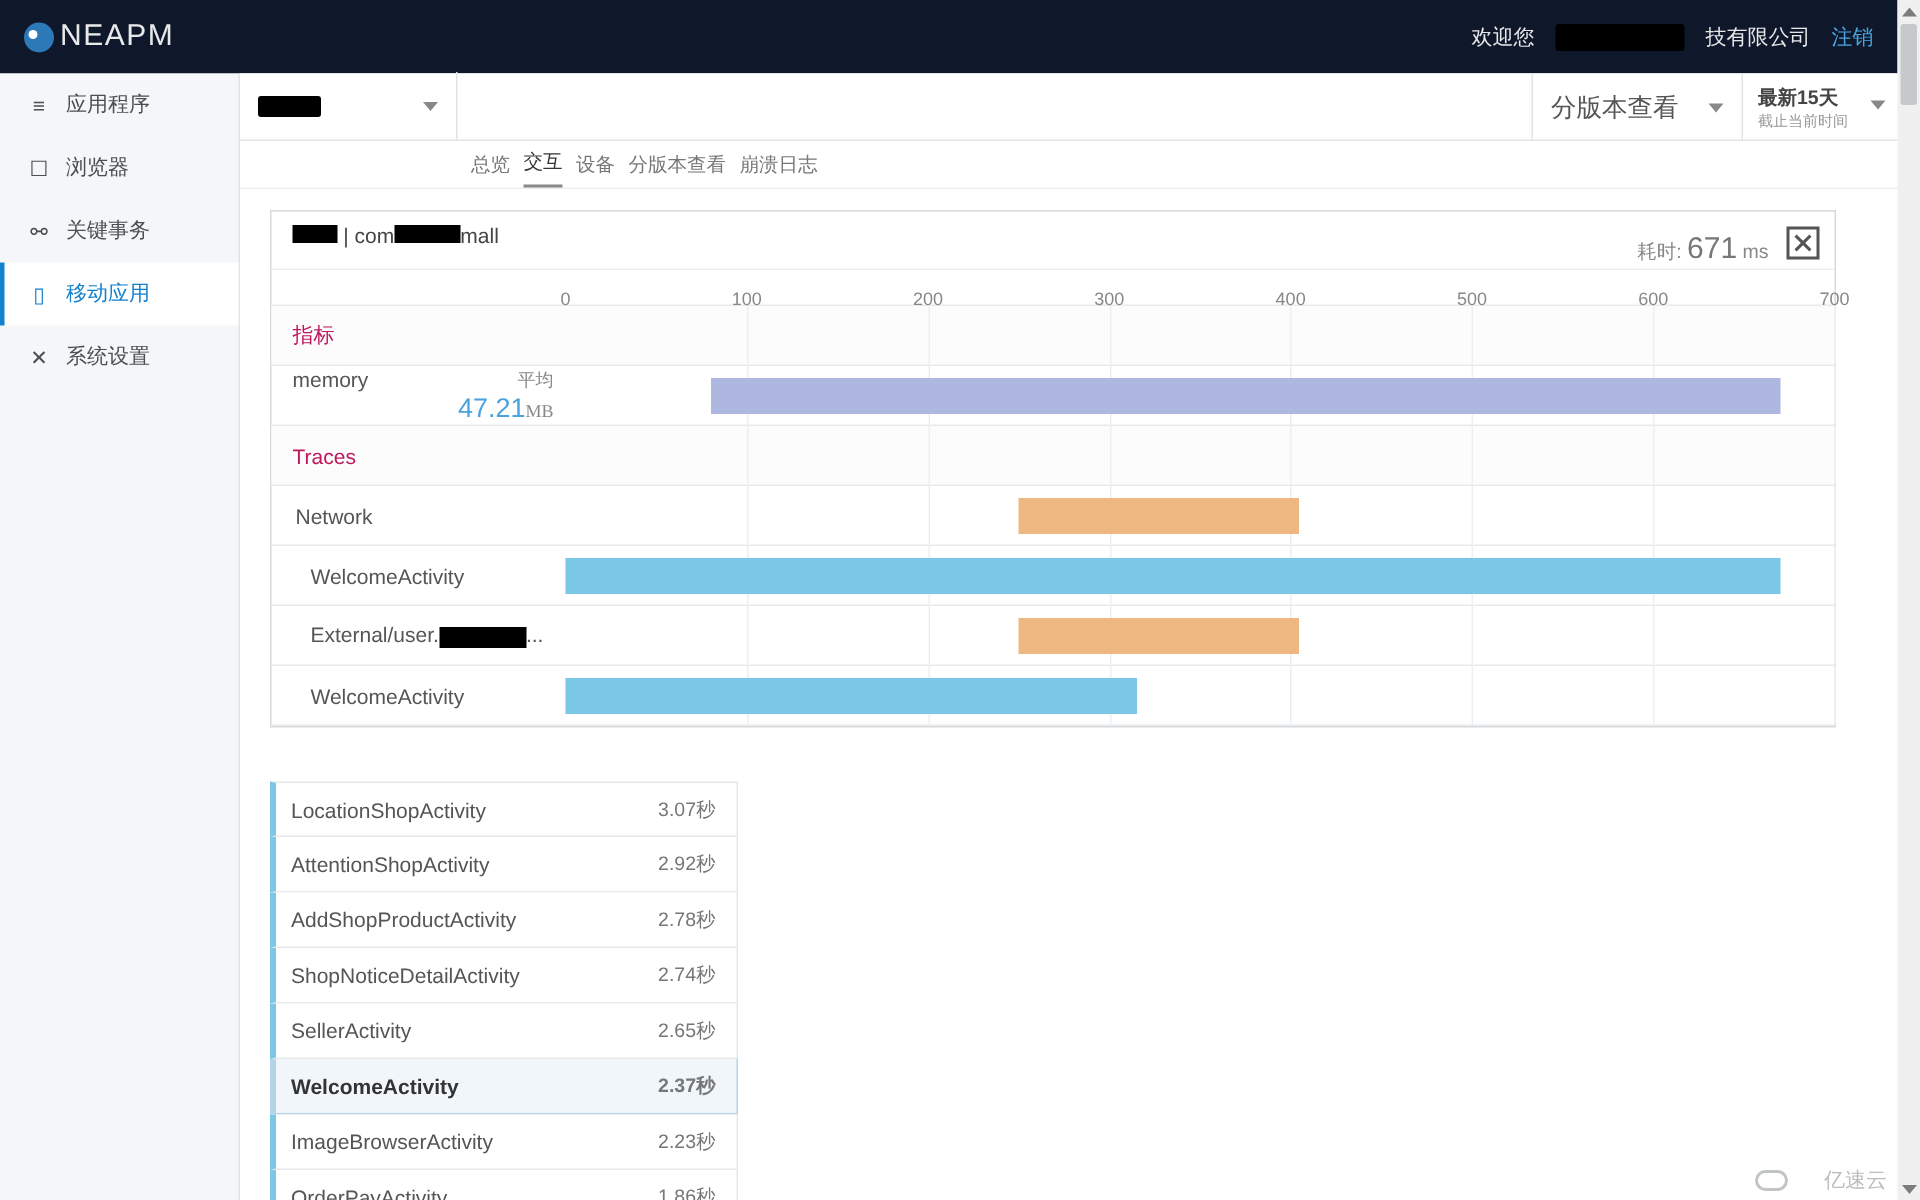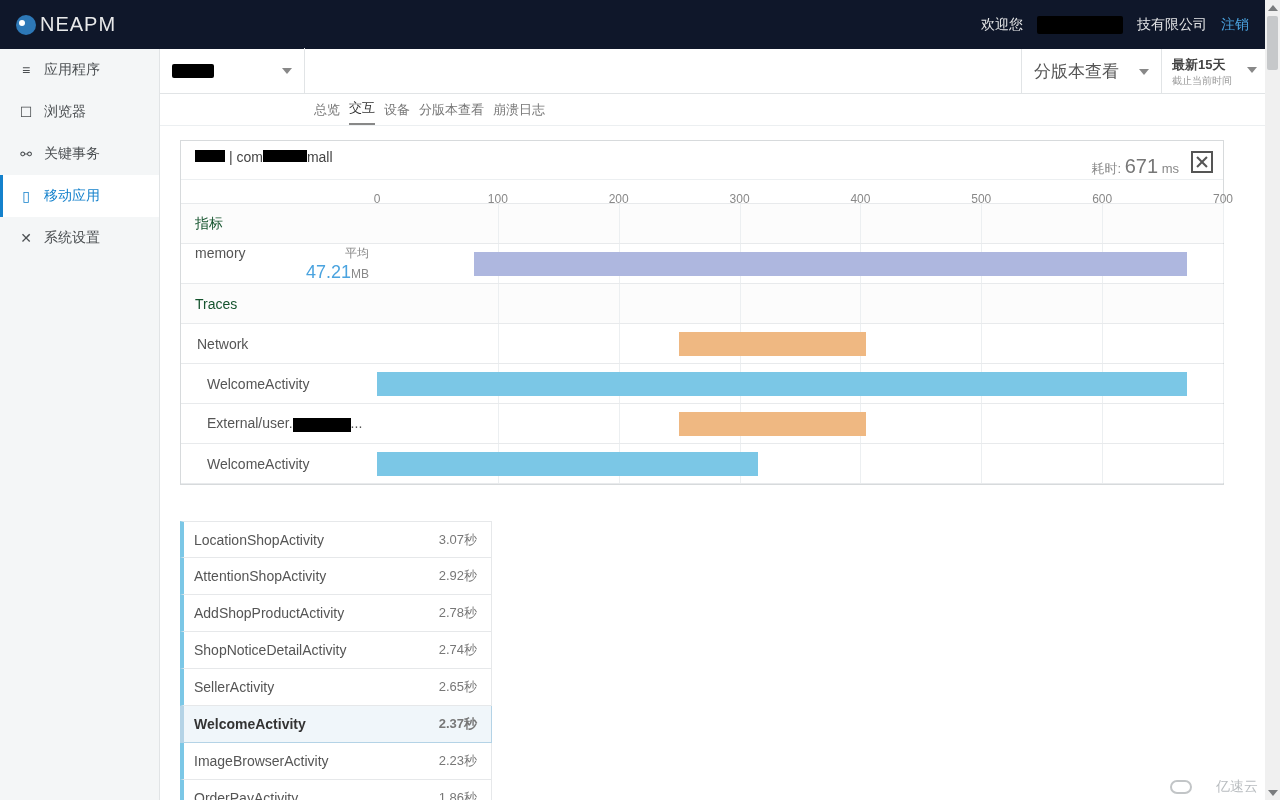--- a/index.html
+++ b/index.html
@@ -54,25 +54,25 @@
 
 .timeline { margin-top: 6px; border-top: 1px solid #eceff1; }
 .ticks { display: flex; height: 24px; align-items: center; border-bottom: 1px solid #e8eaec; }
 .tick-label-col { width: 196px; }
 .tick-area { flex: 1; display: flex; font-size: 12px; color: #888; position: relative; }
 .tick { position: absolute; transform: translateX(-50%); }
 
 .tl-row { display: flex; height: 40px; align-items: center; border-bottom: 1px solid #e8eaec; position: relative; }
 .tl-row.section { background: #fcfcfc; }
 .tl-label { width: 196px; text-align: left; padding-left: 14px; font-size: 14px; color: #555; }
-.tl-label.section { font-size: 14px; color: #14532d; }
+.tl-label.section { font-size: 14px; color: #be185d; }
 .tl-label .avg { float: right; text-align: right; margin-right: 8px; }
 .tl-label .avg-t { font-size: 12px; color: #888; display:block; }
 .tl-label .avg-v { font-size: 18px; color: #4aa3df; }
-.tl-label .avg-u { font-size: 12px; color: #888; }
+.tl-label .avg-u { font-size: 12px; color: #888; font-family: Liberation Serif, serif; }
 .tl-plot { flex: 1; position: relative; height: 100%; }
 .bar { position: absolute; height: 24px; top: 8px; }
 .grid-line { position: absolute; top:0; bottom:0; width:1px; background:#eceff1; }
 .tl-row .redact-txt { font-size:14px; color:#555; }
 .tl-row .redact-blob { background:#000; width:58px; height:14px; display:inline-block; vertical-align:middle; }
 
 .activity-list { position: absolute; left: 20px; top: 395px; width: 312px; }
 .ali { display: flex; align-items: center; justify-content: space-between; height: 37px; border: 1px solid #e6e8ea; border-left: 4px solid #7bc7e6; margin-bottom: 0; padding: 0 14px 0 10px; font-size: 14px; color: #555; background:#fff; cursor: pointer; }
 .ali + .ali { border-top: none; }
 .ali.selected { background: #f0f6fa; border-color:#b4d3e6; font-weight:600; color:#333; }

